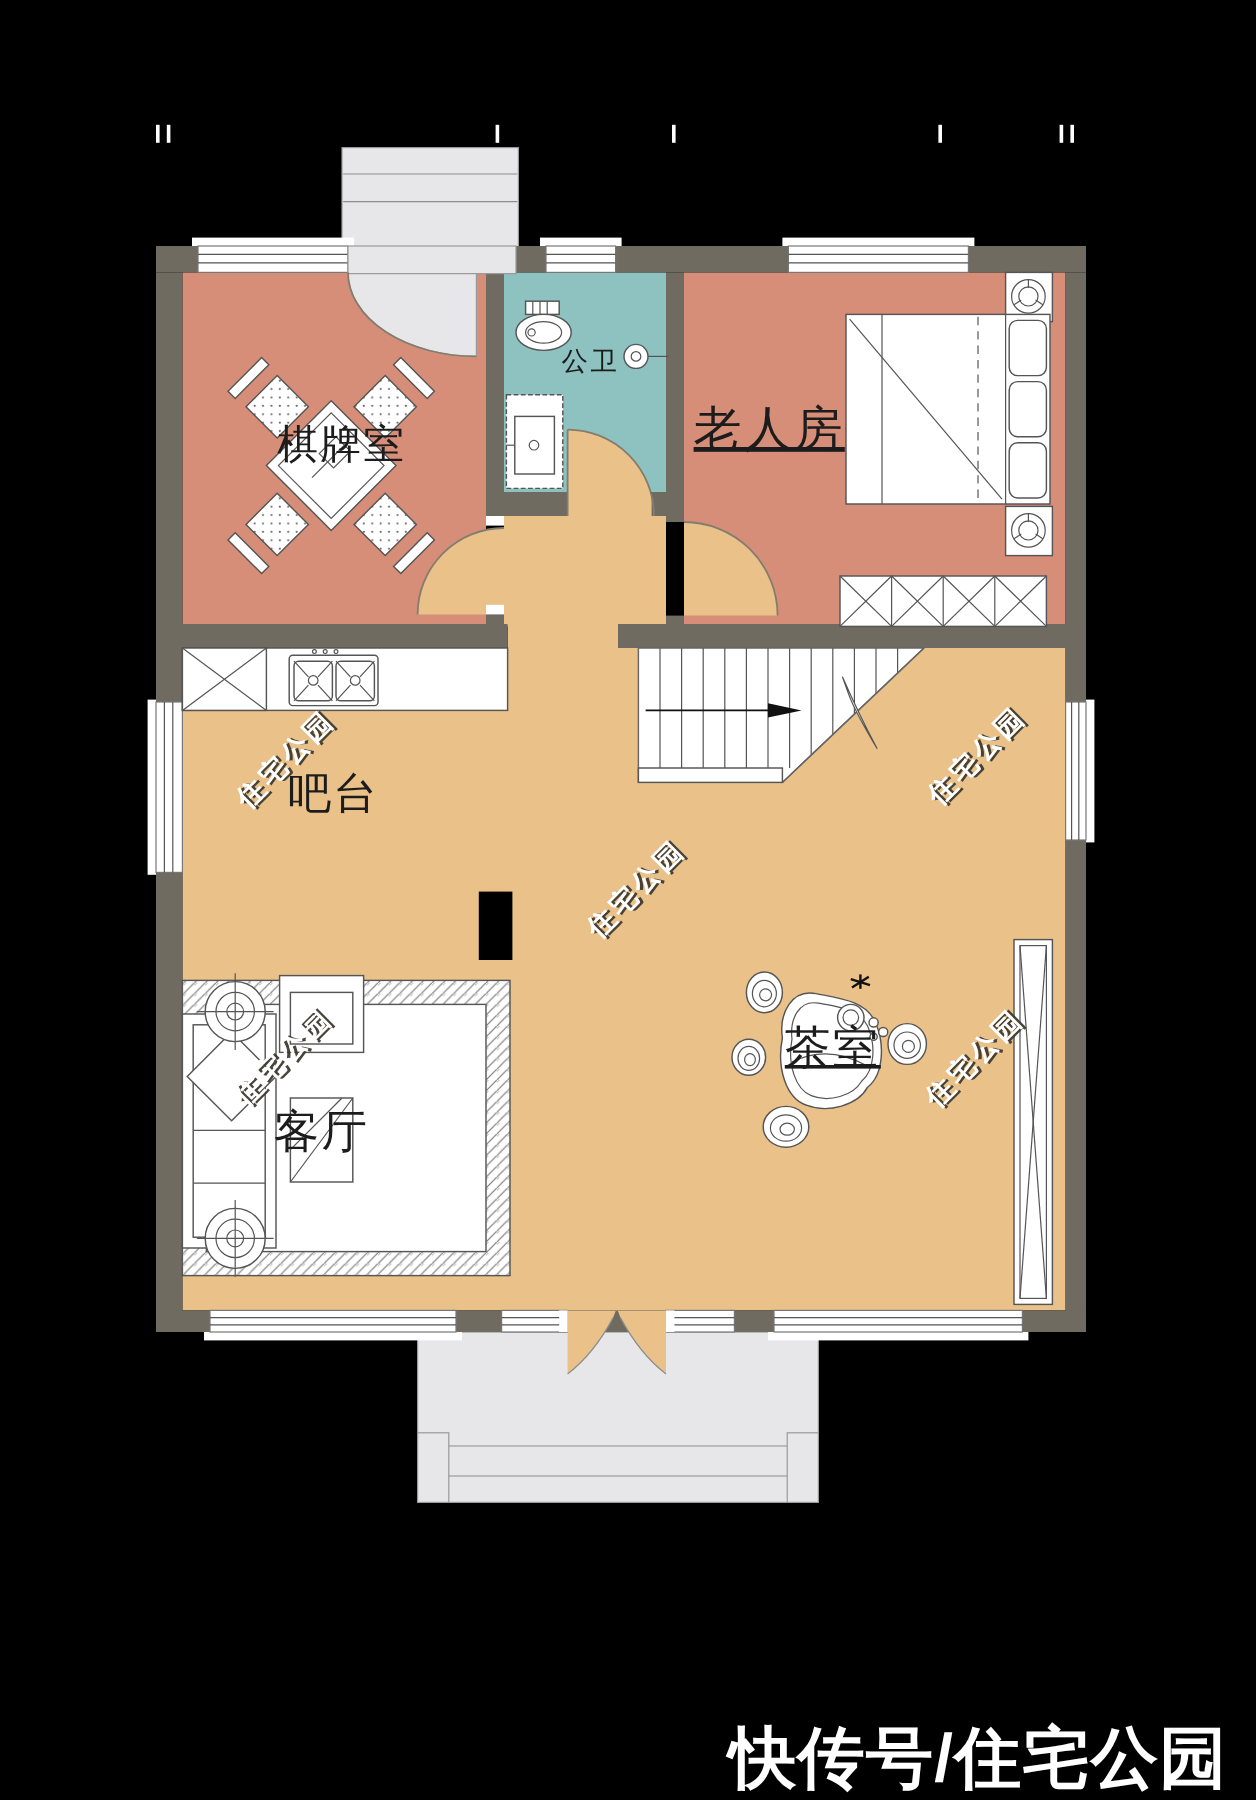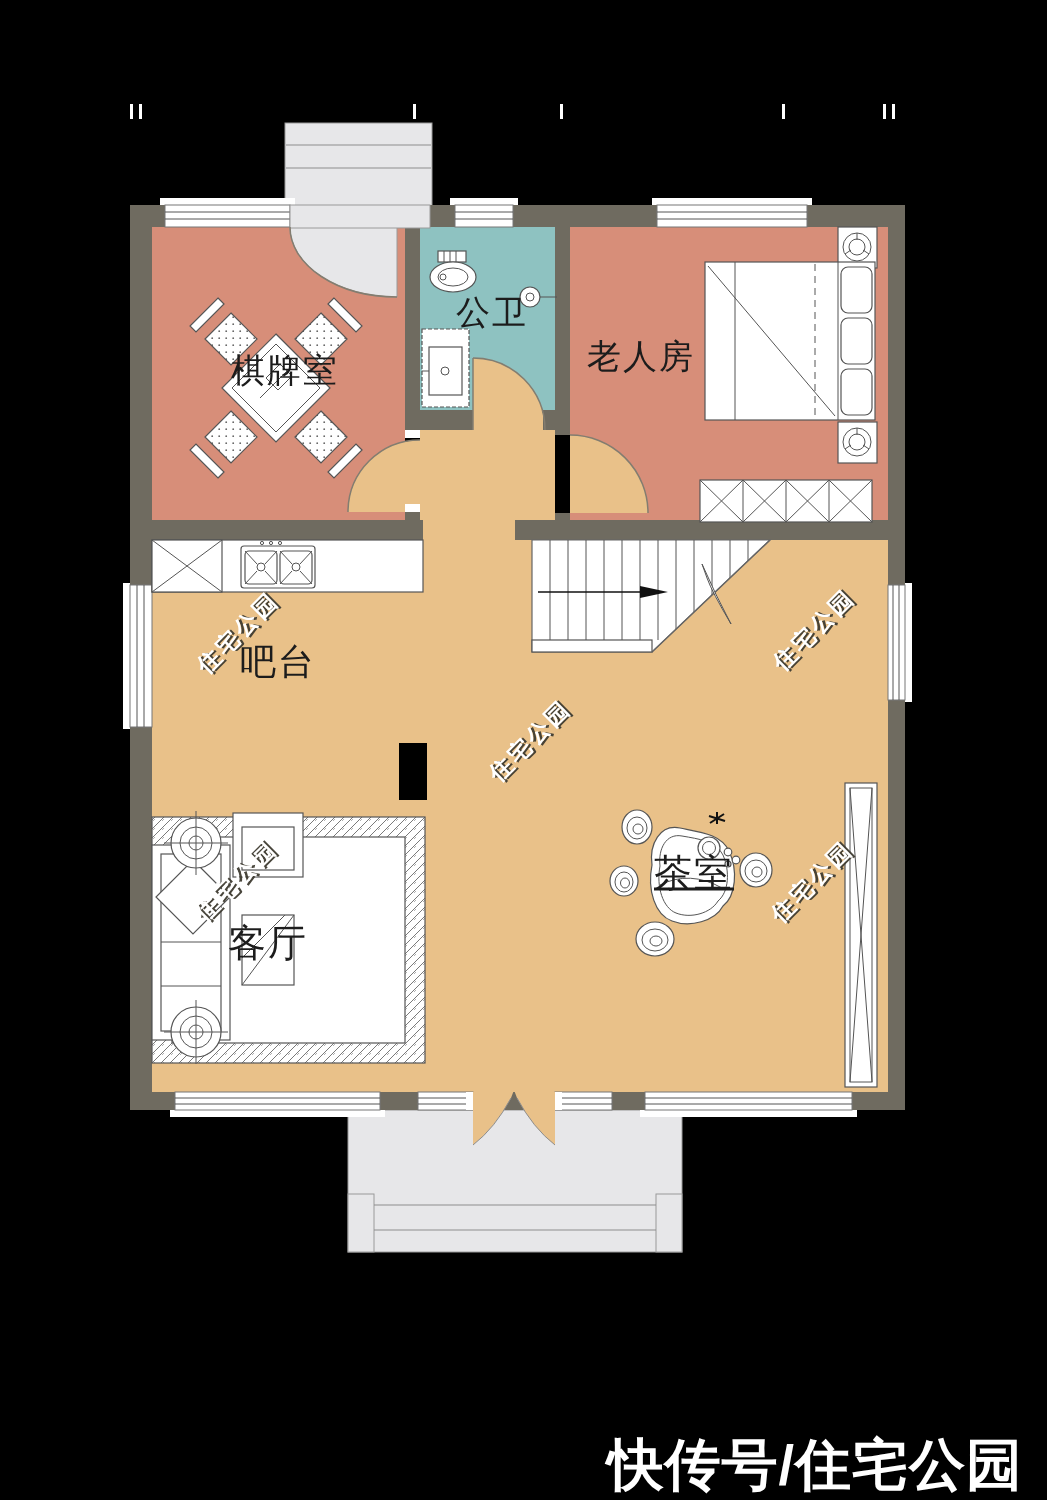--- a/index.html
+++ b/index.html
@@ -348,22 +348,22 @@
 
   <g>
     <rect class="furn" x="845" y="783" width="32" height="304"></rect>
     <rect class="ln" x="850" y="788" width="22" height="294"></rect>
     <line class="ln" x1="850" y1="788" x2="872" y2="1082"></line>
     <line class="ln" x1="872" y1="788" x2="850" y2="1082"></line>
   </g>
 </svg>
 
 <div class="room-label" style="left:285px;top:371px;font-size:34px;">棋牌室</div>
-<div class="room-label" style="left:492px;top:313px;font-size:34px;">公卫</div>
-<div class="room-label" style="left:641px;top:357px;font-size:34px;">老人房</div>
+<div class="room-label" style="left:492px;top:301px;font-size:22px;">公卫</div>
+<div class="room-label" style="left:641px;top:357px;font-size:40px;text-decoration:underline;">老人房</div>
 <div class="room-label" style="left:278px;top:662px;font-size:36px;text-align:center;">吧台</div>
 <div class="room-label" style="left:262px;top:943px;font-size:38px;padding-left:12px;">客厅</div>
 <div class="room-label" style="left:694px;top:873px;font-size:38px;text-decoration:underline;">茶室</div>
 
 <div class="wm" style="left:238px;top:633px;">住宅公园</div>
 <div class="wm" style="left:814px;top:630px;">住宅公园</div>
 <div class="wm" style="left:530px;top:741px;">住宅公园</div>
 <div class="wm" style="left:236px;top:881px;">住宅公园</div>
 <div class="wm" style="left:812px;top:882px;">住宅公园</div>
 

